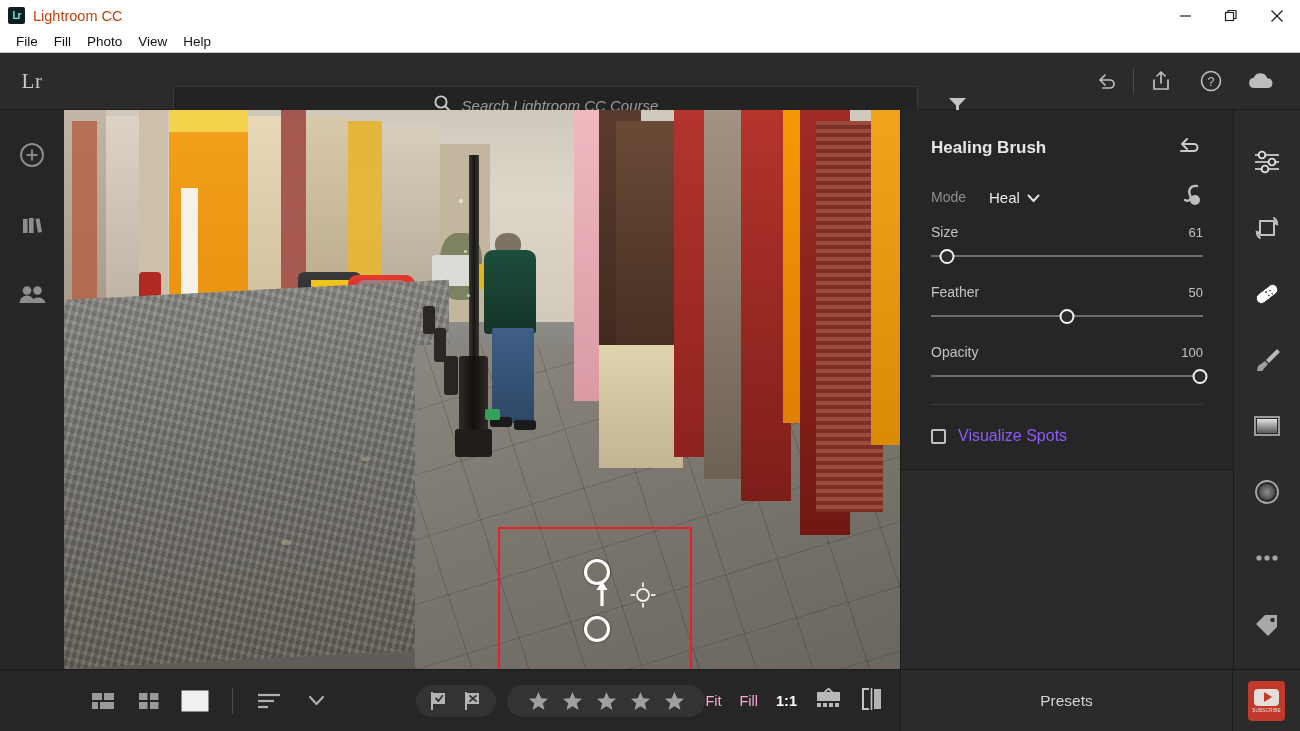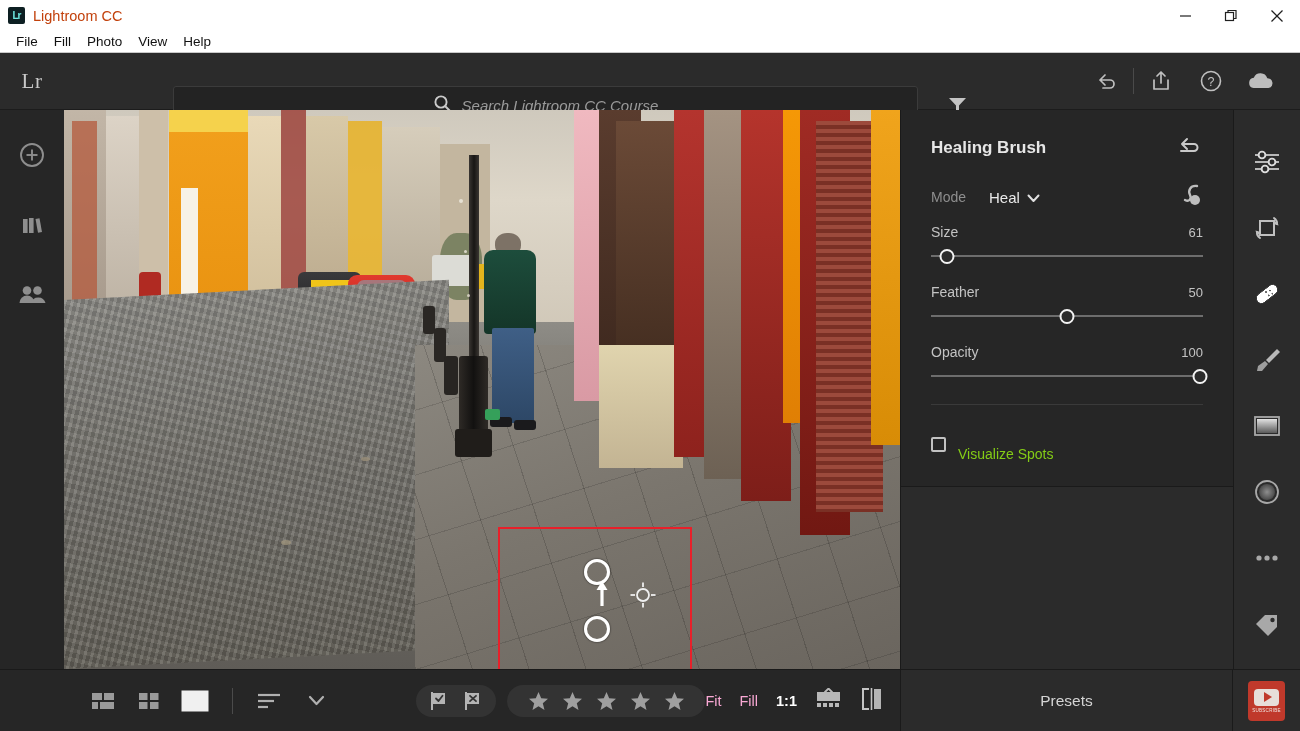--- a/index.html
+++ b/index.html
@@ -138,21 +138,21 @@
   .track { position:absolute; left:0; right:0; height:2px; background:#6d6d6d; }
   .knob {
     position:absolute; width:15px; height:15px; border-radius:50%;
     border:2.5px solid #f2f2f2; background:#2b2b2b; transform:translateX(-50%);
   }
   .panel-sep { height:1px; background:#3a3a3a; margin:18px 0 0 0; }
   .check-row { display:flex; align-items:center; gap:12px; padding:22px 0 24px 0; }
   .checkbox {
     width:15px; height:15px; border:2px solid #c2c2c2; border-radius:2px; background:transparent;
   }
-  .check-label { font-size:14px; color:#84cc16;margin-top:19px; }
+  .check-label { font-size:16px; color:#8b5cf6; }
   .panel-divline { height:1px; background:#1a1a1a; }
   .panel-rest { flex:1; background:#2b2b2b; }
 
   
   .tool-rail {
     width:67px; background:#2b2b2b; display:flex; flex-direction:column;
     align-items:center; padding-top:30px; flex:none; border-left:1px solid #1a1a1a;
     position:relative;
   }
   .tool-ico {

